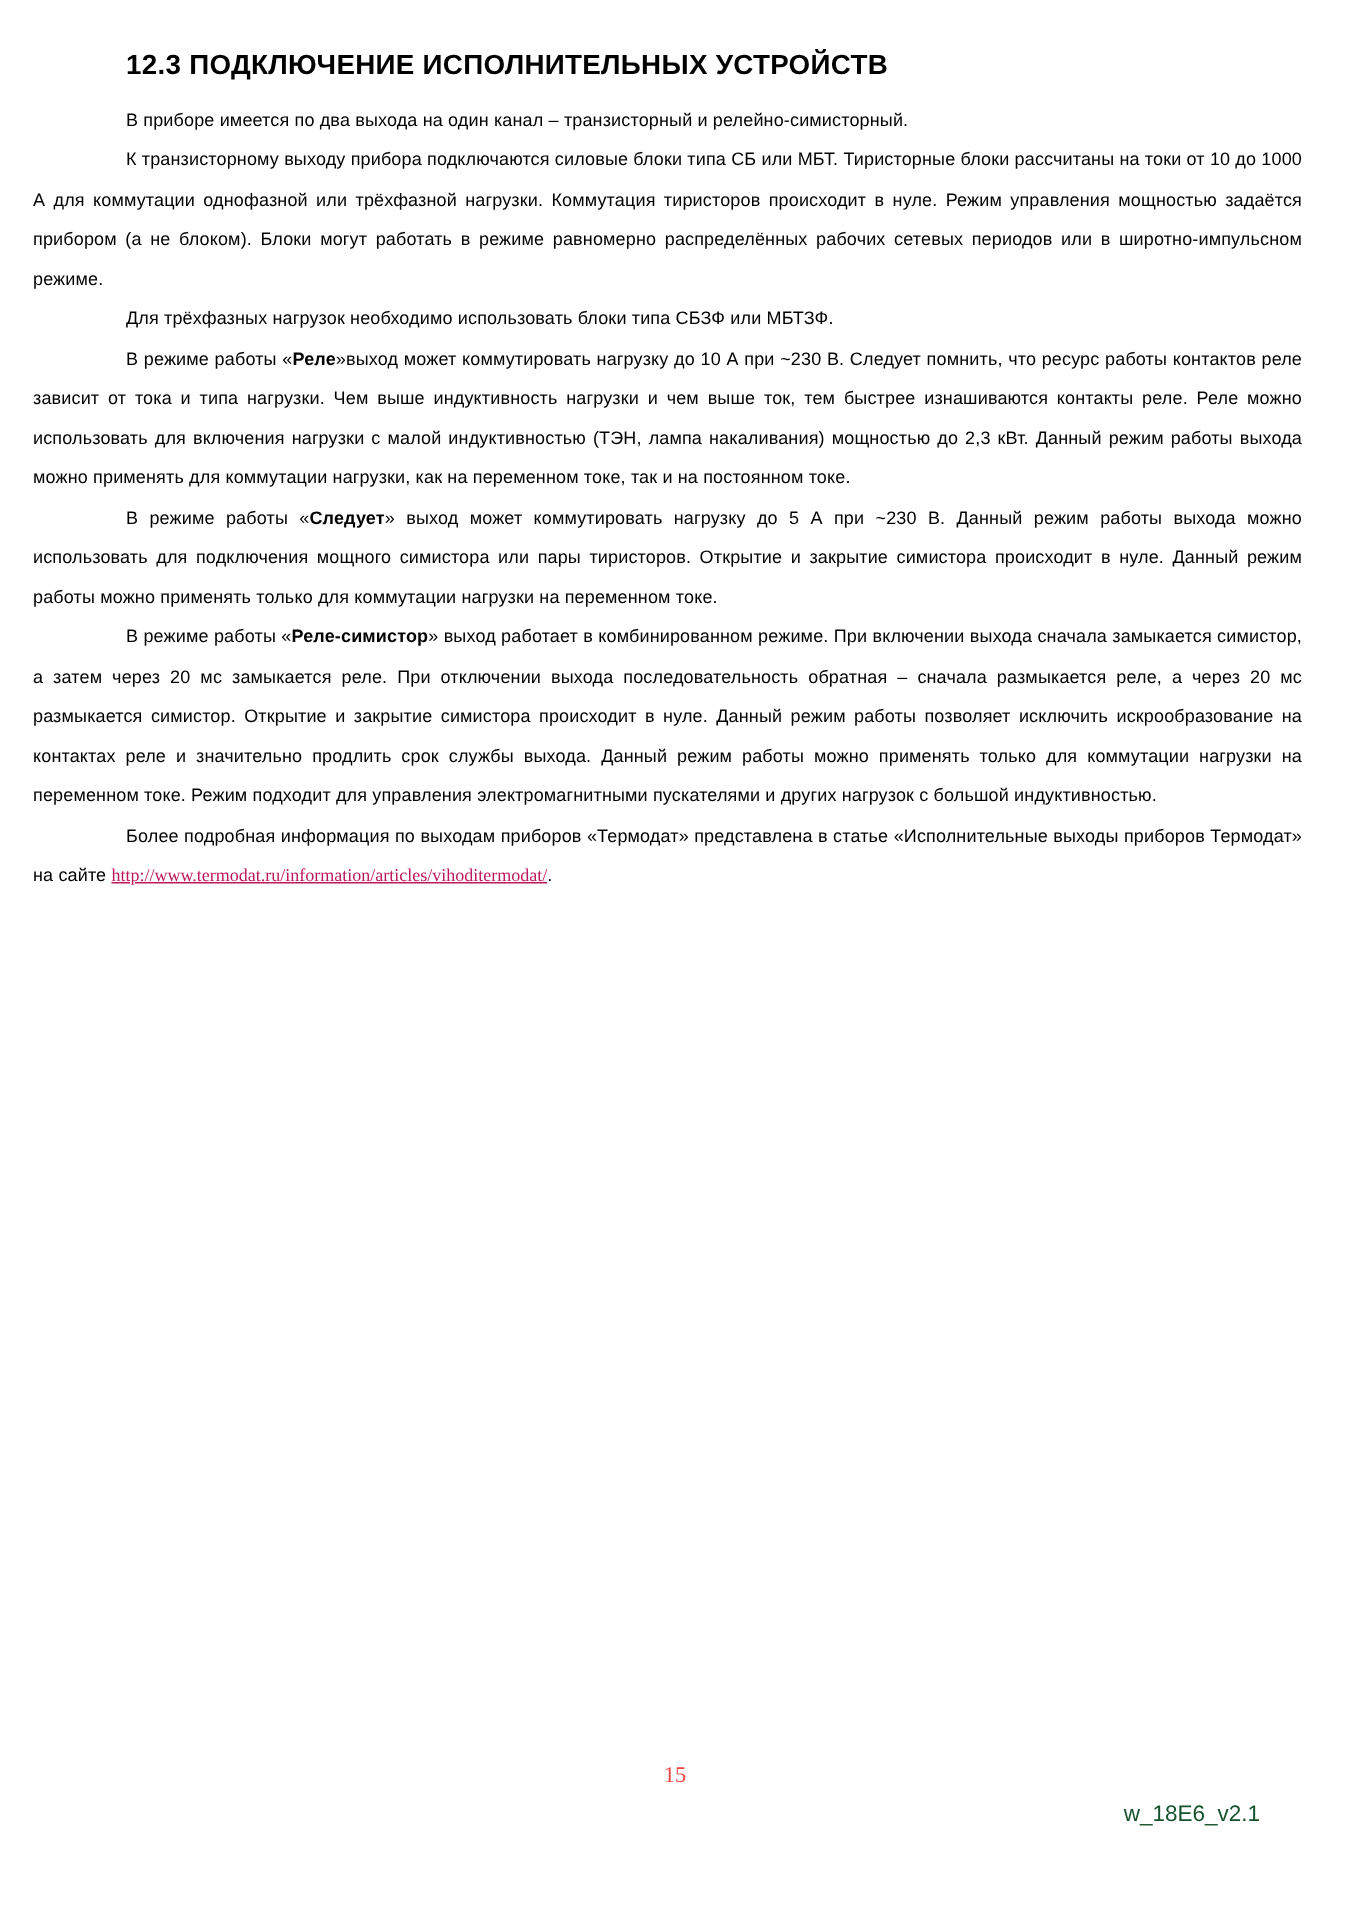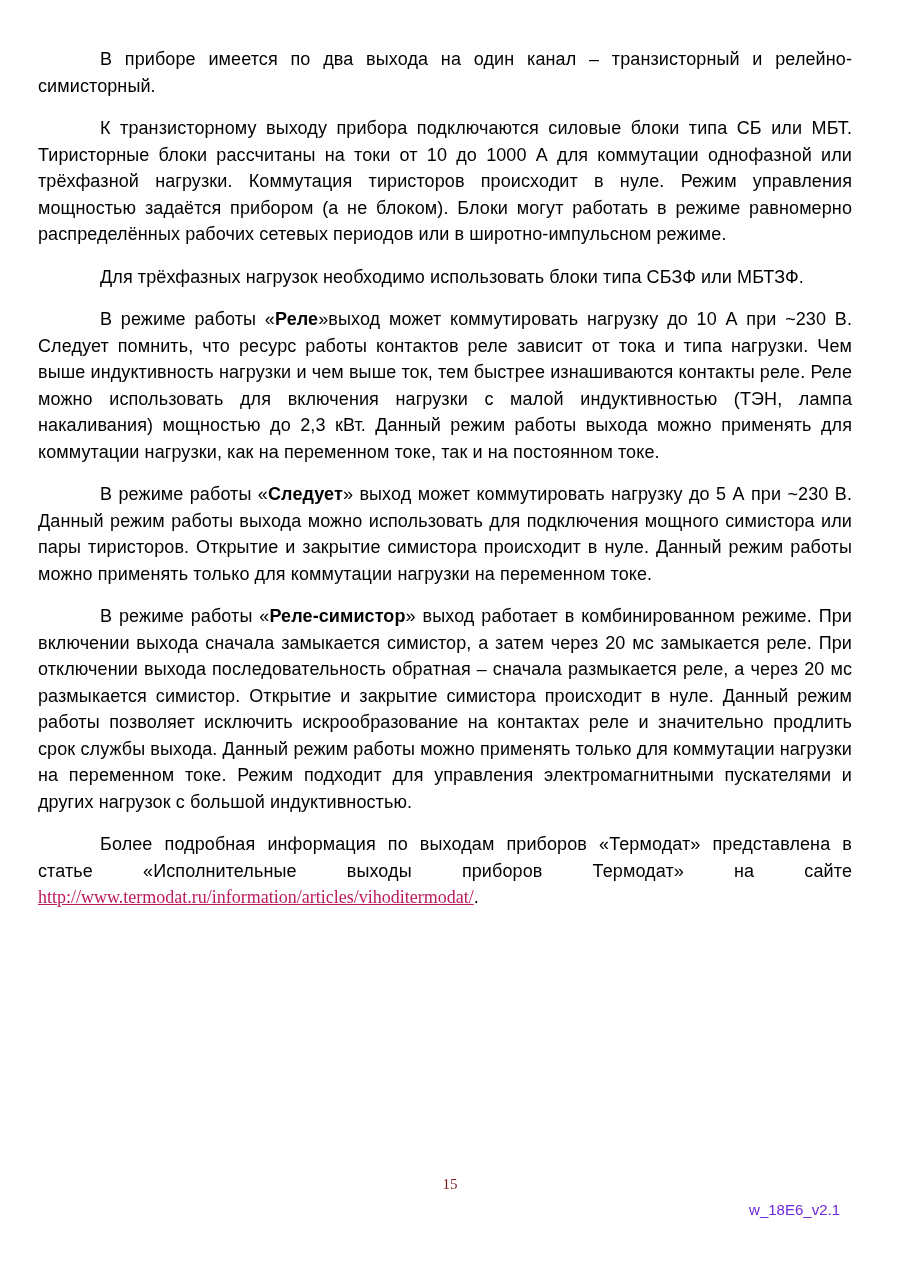--- a/index.html
+++ b/index.html
@@ -23,22 +23,22 @@
   }
   h1.section-heading {
     font-size: 18.5px;
     line-height: 26.5px;
     font-weight: bold;
     margin: 0 0 10px 62px;
     letter-spacing: 0.2px;
     font-family: "Liberation Sans", sans-serif;
   }
   .doc-body p {
-    margin: 16px;
-    font-size: 18px;
+    margin: 0;
+    font-size: 12px;
     line-height: 26.5px;
     text-align: justify;
     text-indent: 62px;
     letter-spacing: 0.1px;
   }
   .doc-body .bold {
     font-weight: bold;
   }
   .doc-body a.hyperlink {
     font-family: "Liberation Serif", serif;
@@ -48,35 +48,36 @@
     letter-spacing: 0;
   }
   .page-number {
     position: absolute;
     left: 0;
     right: 0;
     top: 1176px;
     text-align: center;
     font-family: "Liberation Serif", serif;
     font-size: 15px;
-    color: #7f1d1d;
+    color: #ef4444;
   }
   .doc-version {
     position: absolute;
     right: 60px;
     top: 1201px;
     font-family: "Liberation Sans", sans-serif;
     font-size: 15px;
-    color: #6d28d9;
+    color: #14532d;
   }
 </style>
 </head>
 <body>
 
 <div class="content">
+  <h1 class="section-heading">12.3 ПОДКЛЮЧЕНИЕ ИСПОЛНИТЕЛЬНЫХ УСТРОЙСТВ</h1>
   <div class="doc-body">
       <p><span class="">В приборе имеется по два выхода на один канал – транзисторный и релейно-симисторный.</span></p>
       <p><span class="">К транзисторному выходу прибора подключаются силовые блоки типа СБ или МБТ. Тиристорные блоки рассчитаны на токи от 10 до 1000 А для коммутации однофазной или трёхфазной нагрузки. Коммутация тиристоров происходит в нуле. Режим управления мощностью задаётся прибором (а не блоком). Блоки могут работать в режиме равномерно распределённых рабочих сетевых периодов или в широтно-импульсном режиме.</span></p>
       <p><span class="">Для трёхфазных нагрузок необходимо использовать блоки типа СБЗФ или МБТЗФ.</span></p>
       <p><span class="">В режиме работы «</span><span class="bold">Реле</span><span class="">»выход может коммутировать нагрузку до 10 А при ~230 В. Следует помнить, что ресурс работы контактов реле зависит от тока и типа нагрузки. Чем выше индуктивность нагрузки и чем выше ток, тем быстрее изнашиваются контакты реле. Реле можно использовать для включения нагрузки с малой индуктивностью (ТЭН, лампа накаливания) мощностью до 2,3 кВт. Данный режим работы выхода можно применять для коммутации нагрузки, как на переменном токе, так и на постоянном токе.</span></p>
       <p><span class="">В режиме работы «</span><span class="bold">Следует</span><span class="">» выход может коммутировать нагрузку до 5 А при ~230 В. Данный режим работы выхода можно использовать для подключения мощного симистора или пары тиристоров. Открытие и закрытие симистора происходит в нуле. Данный режим работы можно применять только для коммутации нагрузки на переменном токе.</span></p>
       <p><span class="">В режиме работы «</span><span class="bold">Реле-симистор</span><span class="">» выход работает в комбинированном режиме. При включении выхода сначала замыкается симистор, а затем через 20 мс замыкается реле. При отключении выхода последовательность обратная – сначала размыкается реле, а через 20 мс размыкается симистор. Открытие и закрытие симистора происходит в нуле. Данный режим работы позволяет исключить искрообразование на контактах реле и значительно продлить срок службы выхода. Данный режим работы можно применять только для коммутации нагрузки на переменном токе. Режим  подходит для управления электромагнитными пускателями и других нагрузок с большой индуктивностью.</span></p>
       <p><span class="">Более подробная информация по выходам приборов «Термодат» представлена в статье «Исполнительные выходы приборов Термодат» на сайте </span><a class="hyperlink" href="#" style="color: #be185d;">http://www.termodat.ru/information/articles/vihoditermodat/</a><span class="">.</span></p>
     </div>
 </div>

